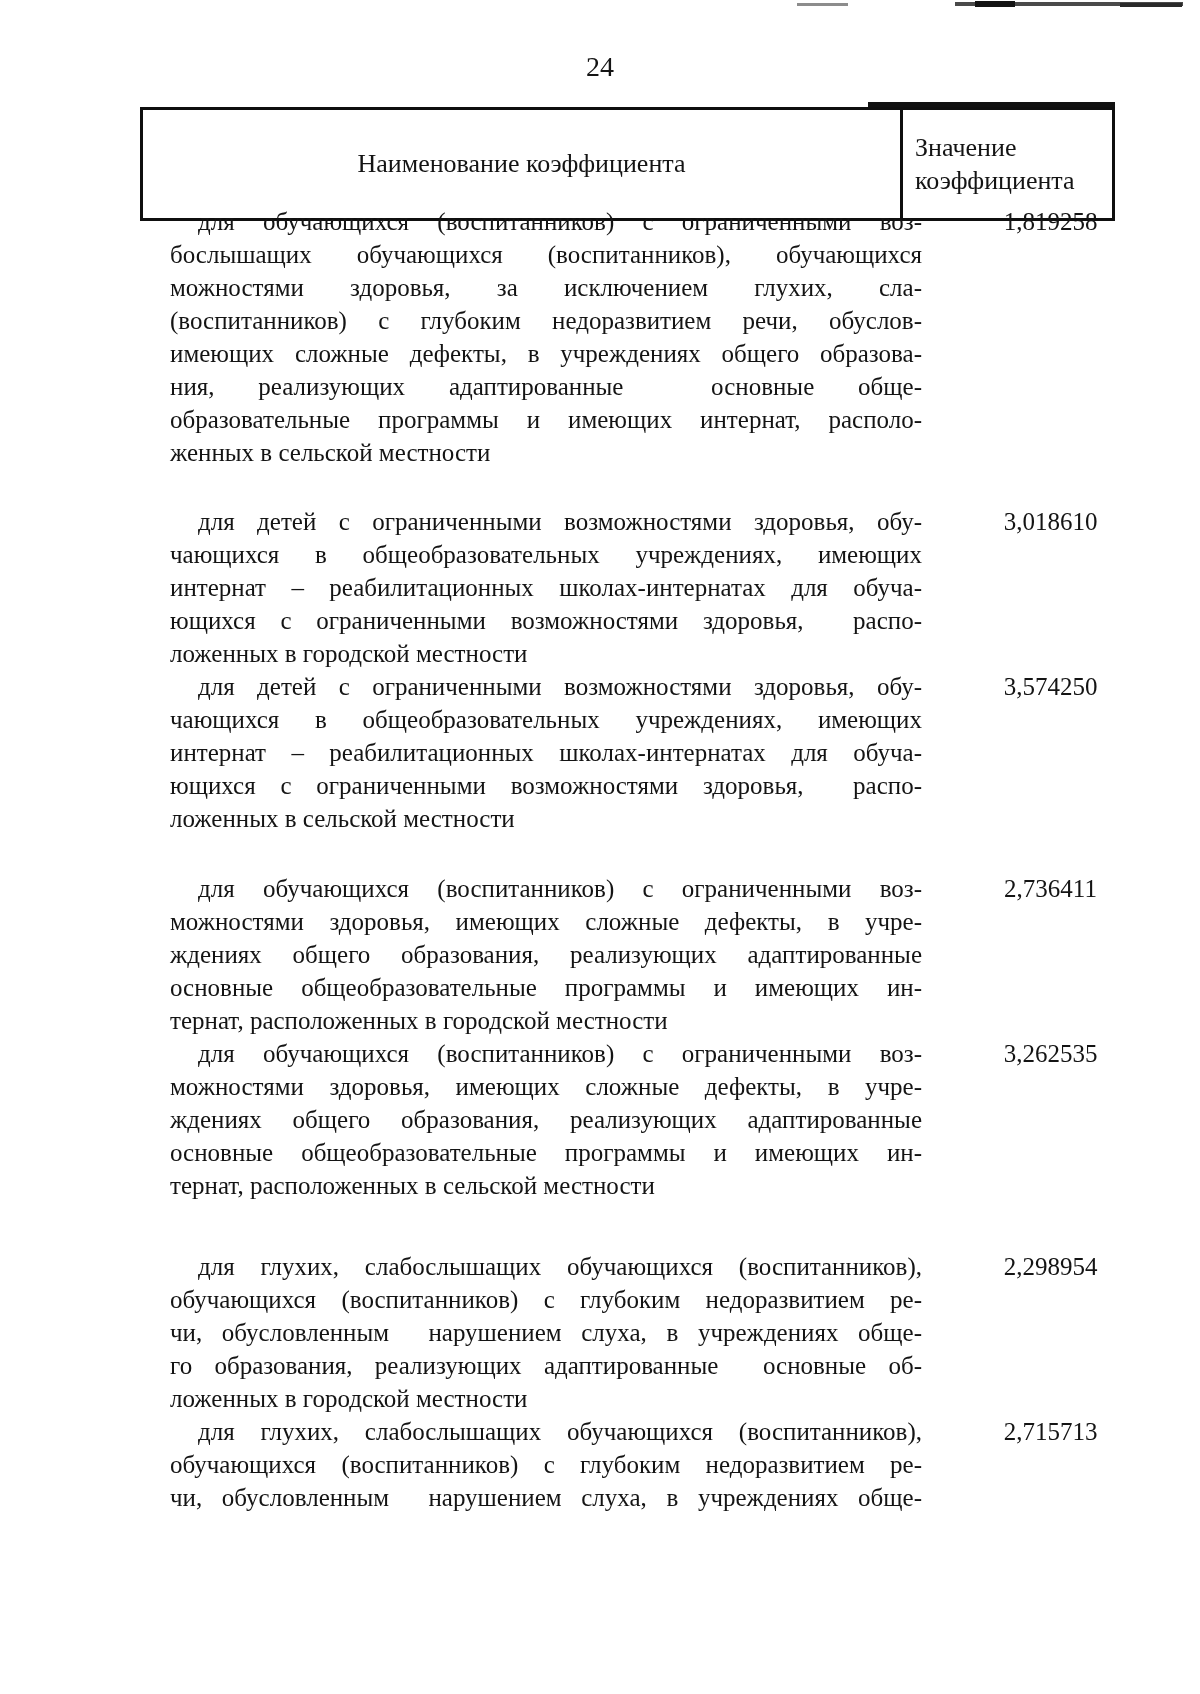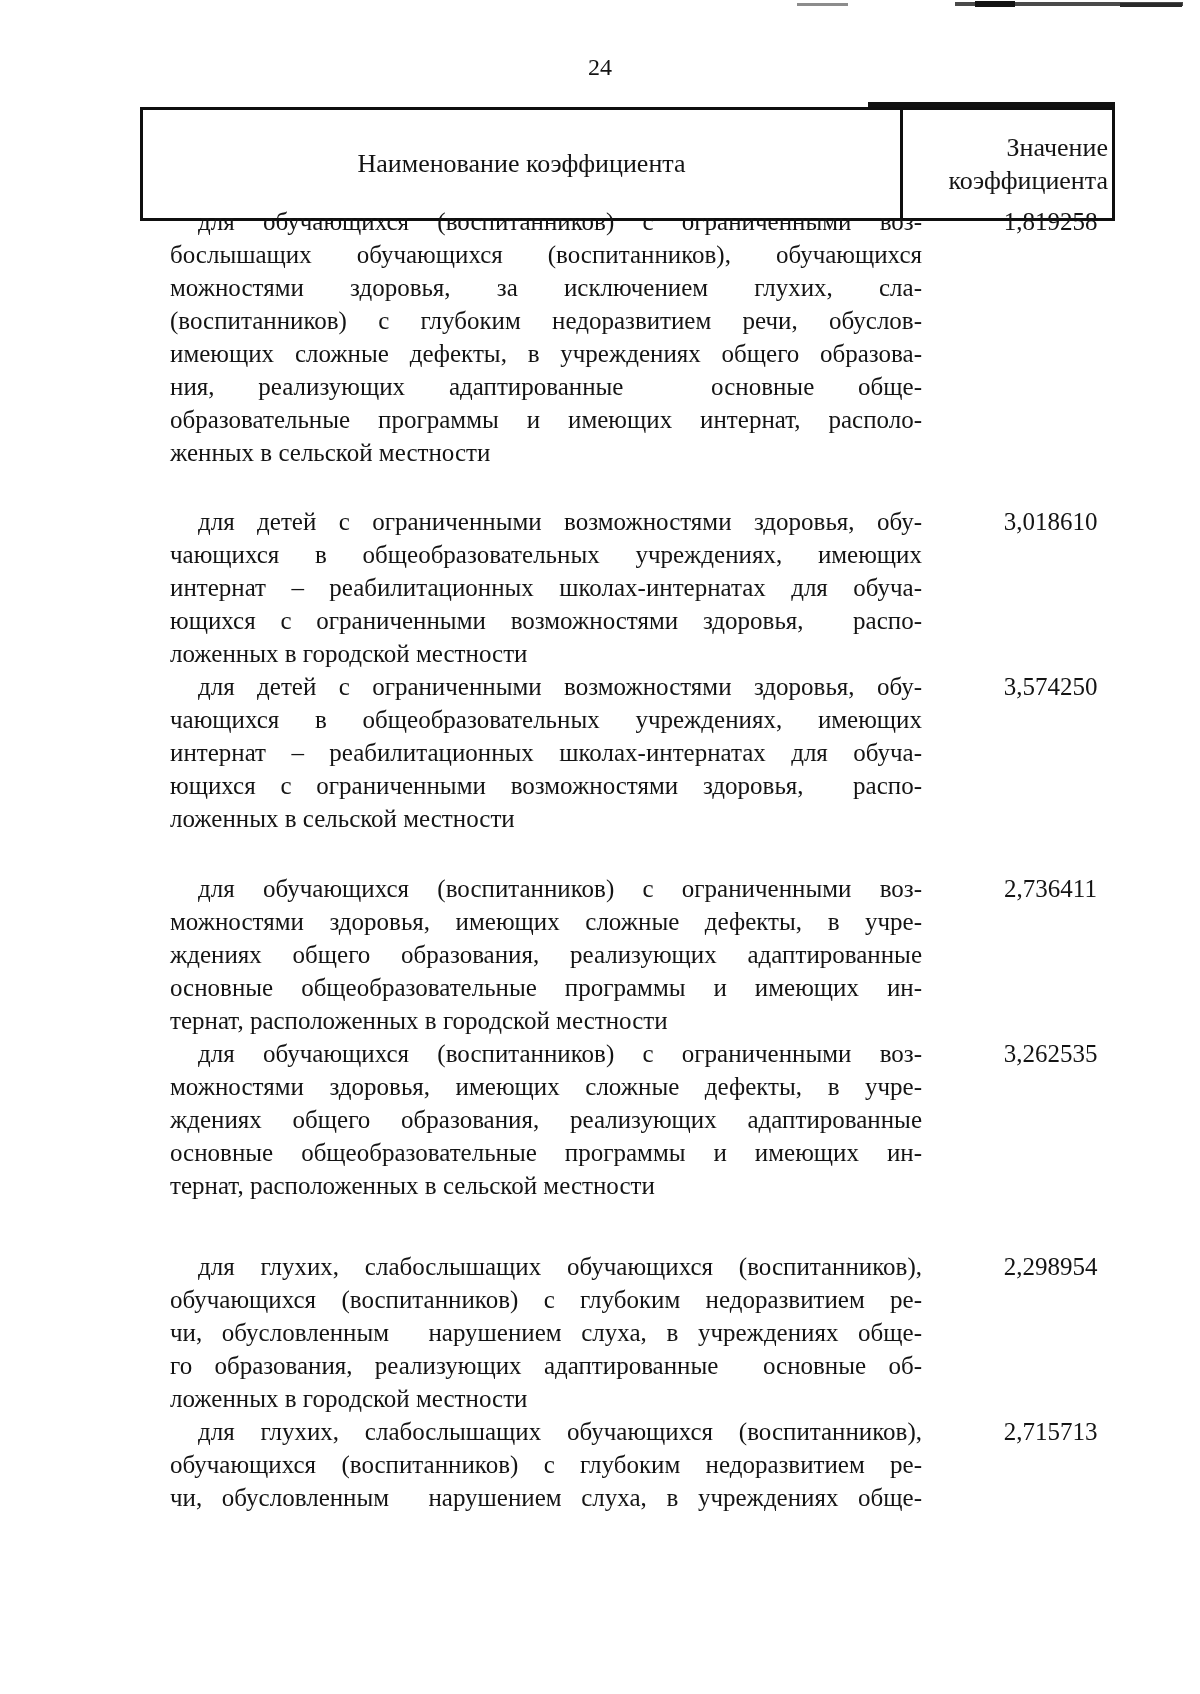--- a/index.html
+++ b/index.html
@@ -15,41 +15,41 @@
   
   .artifact { position:absolute; background:#555; }
   .artifact.a1 { left:797px; top:3px;  width:51px;  height:3px; background:#8c8c8c; }
   .artifact.a2 { left:955px; top:2px;  width:228px; height:4px; background:#4a4a4a; }
   .artifact.a3 { left:975px; top:1px;  width:40px;  height:6px; background:#141414; }
   .artifact.a4 { left:1120px;top:3px;  width:62px;  height:4px; background:#2a2a2a; }
   .artifact.a5 { left:868px; top:102px;width:247px; height:6px; background:#111;   }
 
   .page-number {
     position:absolute; top:54px; left:0; width:100%;
-    text-align:center; font-size:24px; line-height:26px;
+    text-align:center; font-size:28px; line-height:26px;
   }
 
   .header-box {
     position:absolute; top:107px; left:140px;
     width:975px; height:114px;
     border:3px solid #0f0f0f;
     box-sizing:border-box;
     display:flex;
     font-size:26px;
   }
   .hcell-name {
     width:760px; box-sizing:border-box;
     border-right:3px solid #0f0f0f;
     display:flex; align-items:center; justify-content:center;
     text-align:center;
   }
   .hcell-value {
     flex:1;
     display:flex; align-items:center; justify-content:center;
-    text-align:right; line-height:33px; padding:0 4px;
+    text-align:left; line-height:33px; padding:0 12px;
   }
 
   .table-body { position:absolute; top:205px; left:0; width:1200px; font-size:25px; }
   .row { display:flex; align-items:flex-start;padding-left:40px; }
   .row:nth-child(1) { margin-bottom:36px; }
   .row:nth-child(3) { margin-bottom:37px; }
   .row:nth-child(5) { margin-bottom:48px; }
   .cell-text { margin-left:130px; width:752px; }
   .line {
     line-height:33px;

